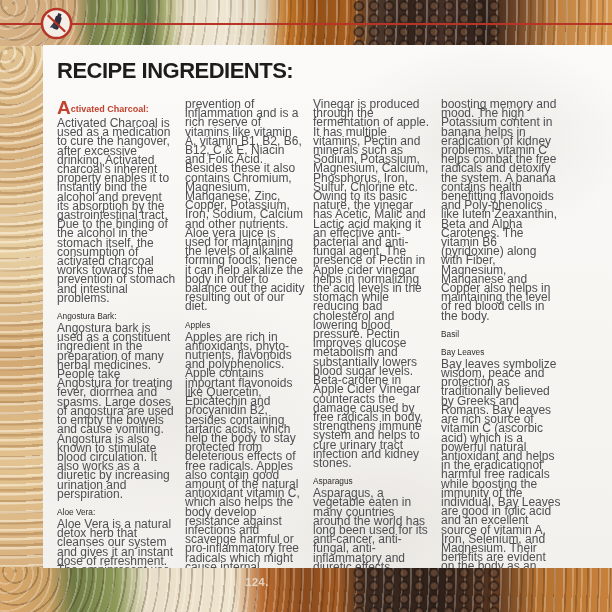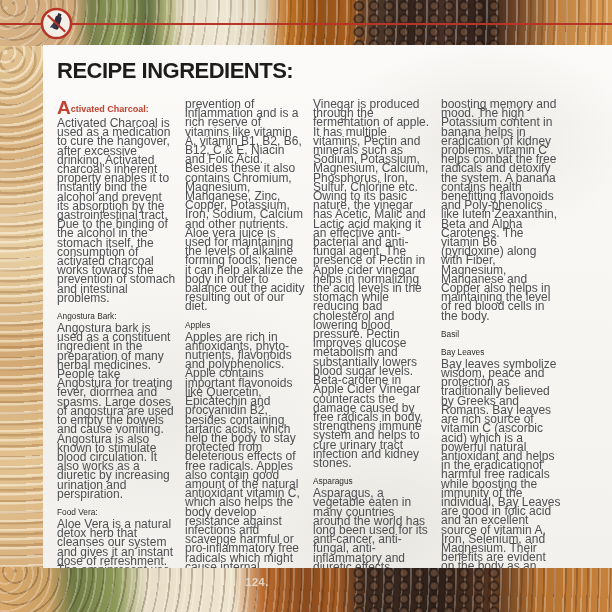--- a/index.html
+++ b/index.html
@@ -91,21 +91,21 @@
     <span>RECIPE INGREDIENTS:</span><br>
   </h1>
 
   <div class="cols">
 
     <div class="col">
       <h3 class="hred"><span class="dc">A</span><span>ctivated Charcoal:</span></h3>
       <p>Activated Charcoal is used as a medication to cure the hangover, after excessive drinking. Activated charcoal's inherent property enables it to instantly bind the alcohol and prevent its absorption by the gastrointestinal tract. Due to the binding of the alcohol in the stomach itself, the consumption of activated charcoal works towards the prevention of stomach and intestinal problems.</p>
       <h4 class="hblk">Angostura Bark:</h4>
       <p>Angostura bark is used as a constituent ingredient in the preparation of many herbal medicines. People take Angostura for treating fever, diorrhea and spasms. Large doses of angostura are used to empty the bowels and cause vomiting. Angostura is also known to stimulate blood circulation. It also works as a diuretic by increasing urination and perspiration.</p>
-      <h4 class="hblk">Food Vera:</h4>
+      <h4 class="hblk">Aloe Vera:</h4>
       <p>Aloe Vera is a natural detox herb that cleanses our system and gives it an instant dose of refreshment. The omnipresent use of aloe vera has come into practice owing to the fact that it contains trace elements, vitamins and minerals which helps the body in dealing with daily stresses and strains. Besides this, it increases protein absorption and contains many antioxidants which fight the free radicals in our body.</p>
       <p>Aloe vera is very helpful in</p>
     </div>
 
     <div class="col">
       <p>prevention of inflammation and is a rich reserve of vitamins like vitamin A, vitamin B1, B2, B6, B12, C &amp; E, Niacin and Folic Acid. Besides these it also contains Chromium, Magnesium, Manganese, Zinc, Copper, Potassium, Iron, Sodium, Calcium and other nutrients. Aloe vera juice is used for maintaining the levels of alkaline forming foods; hence it can help alkalize the body in order to balance out the acidity resulting out of our diet.</p>
       <h4 class="hblk">Apples</h4>
       <p>Apples are rich in antioxidants, phyto-nutrients, flavonoids and polyphenolics. Apple contains important flavonoids like Quercetin, Epicatechin and procyanidin B2, besides containing tartaric acids, which help the body to stay protected from deleterious effects of free radicals. Apples also contain good amount of the natural antioxidant vitamin C, which also helps the body develop resistance against infections and scavenge harmful or pro-inflammatory free radicals which might cause internal problems. Apple also contains B complex vitamins such as Riboflavin, Thiamin and Pyridoxine (vitamin B-6) and additionally supplements the body with Potassium, Phosphorus and Calcium.</p>
       <h4 class="hblk">Apple Cider Vinegar</h4>
       <p>A remedy as old as time itself, Apple Cider Vinegar has been used by Babylonians since 5000 BC. Apple Cider</p>

